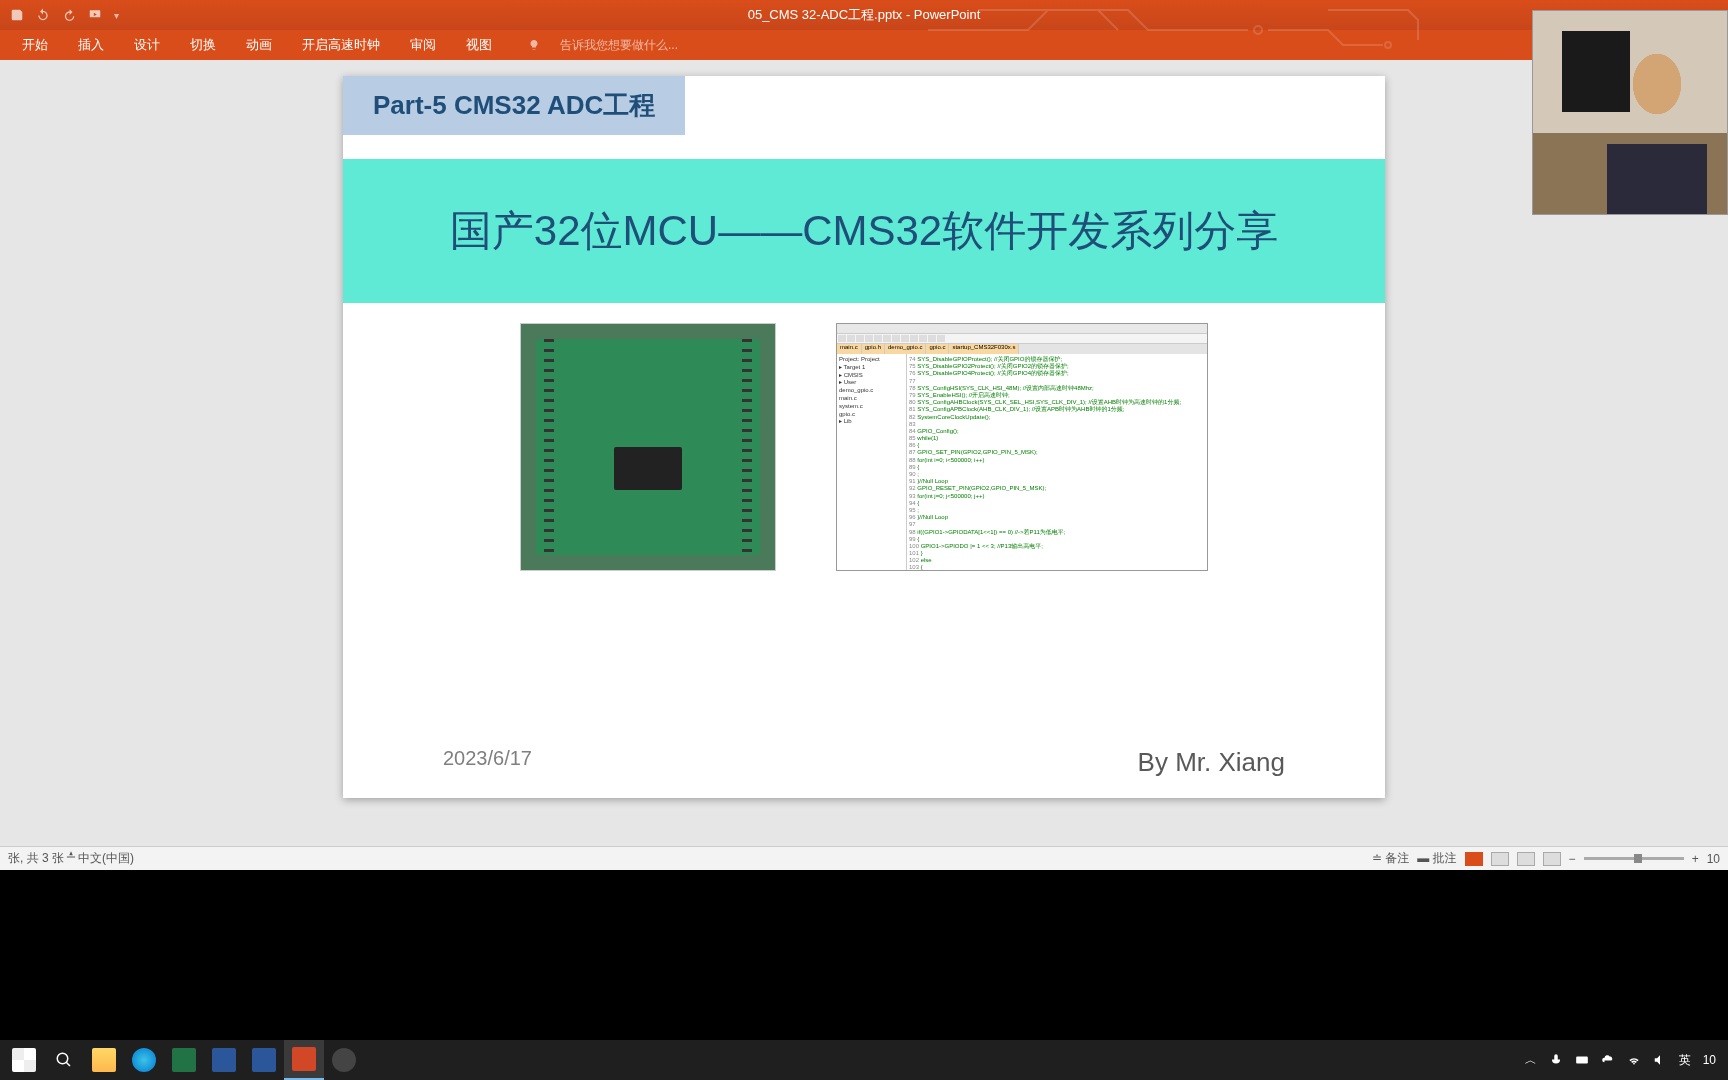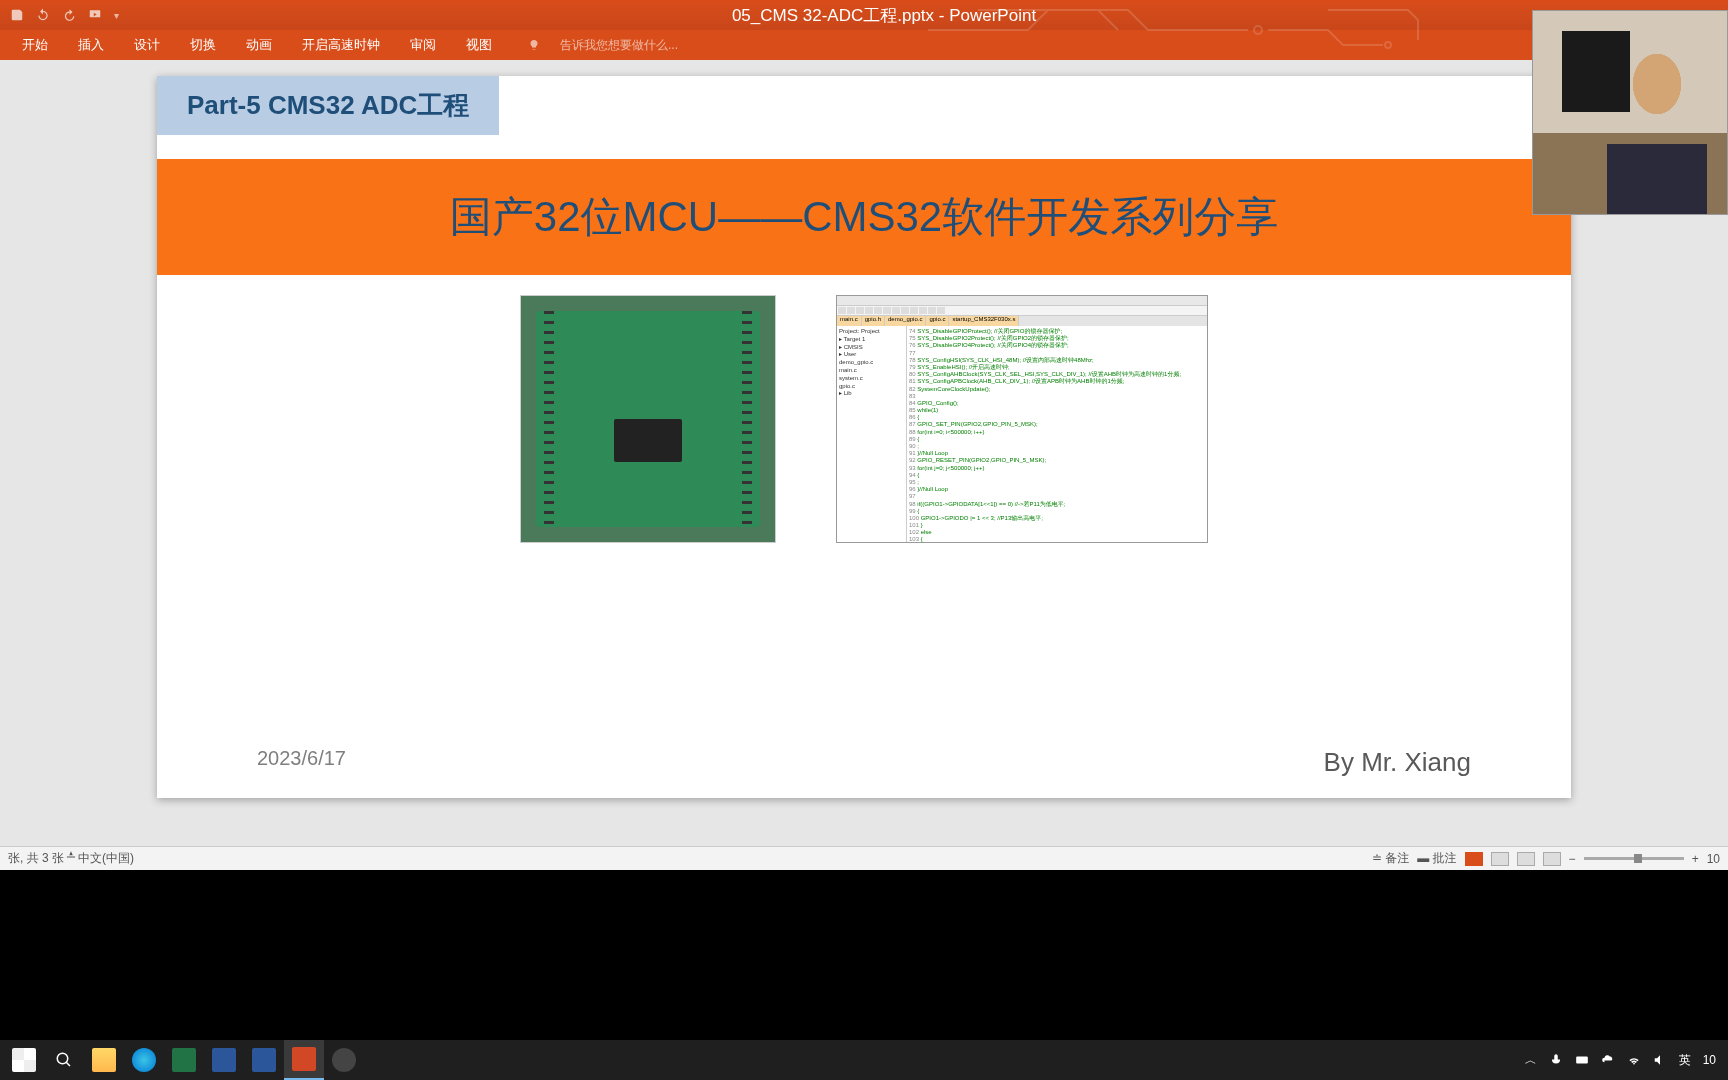--- a/index.html
+++ b/index.html
@@ -1,36 +1,36 @@
 <!DOCTYPE html>
 <html><head>
 <meta charset="utf-8">
 <style>
 * { margin: 0; padding: 0; box-sizing: border-box; font-family: "Microsoft YaHei", sans-serif; }
 body { width: 1728px; height: 1080px; overflow: hidden; background: #e6e6e6; position: relative; }
 
 .title-bar { height: 30px; background: linear-gradient(to bottom, #d94d1a, #c8461a); display: flex; align-items: center; position: relative; }
 .title-bar-left { display: flex; align-items: center; gap: 12px; padding-left: 10px; }
 .tb-icon { width: 14px; height: 14px; opacity: 0.7; fill: #fff; }
-.title-text { position: absolute; left: 50%; transform: translateX(-50%); color: #fff; font-size: 17px; margin-left: 20px; }
+.title-text { position: absolute; left: 50%; transform: translateX(-50%); color: #fff; font-size: 13px; }
 .circuit-bg { position: absolute; right: 200px; top: 0; width: 600px; height: 60px; opacity: 0.15; }
 
 .ribbon-tabs { height: 30px; background: #d94d1a; display: flex; align-items: center; padding-left: 8px; gap: 2px; }
 .ribbon-tab { padding: 6px 14px; color: #fff; font-size: 13px; cursor: pointer; }
 .tell-me { color: rgba(255,255,255,0.6); font-size: 12px; margin-left: 20px; display: flex; align-items: center; gap: 20px; }
 
 .main-area { height: 775px; background: #e6e6e6; display: flex; justify-content: center; align-items: flex-start; padding-top: 16px; position: relative; }
-.slide { width: 1414px; height: 722px; background: #fff; box-shadow: 0 2px 8px rgba(0,0,0,0.3); position: relative; padding: 0; }
+.slide { width: 1042px; height: 722px; background: #fff; box-shadow: 0 2px 8px rgba(0,0,0,0.3); position: relative; padding: 0; }
 
 .part-banner { background: #b8cce4; padding: 12px 30px; display: inline-block; margin-left: 0; }
 .part-text { font-size: 26px; font-weight: bold; color: #1f4e79; }
 
 .main-title { font-size: 108px; font-weight: 900; color: #ffd633; -webkit-text-stroke: 6px #000; text-stroke: 6px #000; text-align: center; margin-top: 0px; line-height: 1.1; letter-spacing: -2px; }
 
-.sub-banner { background: #f97316; padding: 30px 40px; margin-top: 24px; }
+.sub-banner { background: #5eead4; padding: 44px 40px; margin-top: 24px; }
 .sub-text { font-size: 42px; color: #1f4e79; text-align: center; font-weight: 500; }
 
 .images-row { display: flex; justify-content: center; gap: 60px; margin-top: 20px; }
 .pcb-img { width: 256px; height: 248px; background: #4a7a5a; border: 1px solid #ccc; position: relative; }
 .pcb-inner { position: absolute; inset: 15px; background: #2e8b57; border-radius: 4px; }
 .chip { position: absolute; left: 35%; top: 50%; width: 30%; height: 20%; background: #222; border-radius: 2px; }
 .pin-row { position: absolute; height: 100%; width: 10px; background: repeating-linear-gradient(to bottom, #333 0 3px, transparent 3px 10px); }
 .pin-left { left: 8px; } .pin-right { right: 8px; }
 
 .ide-img { width: 372px; height: 248px; background: #f0f0f0; border: 1px solid #999; font-size: 6px; position: relative; }

